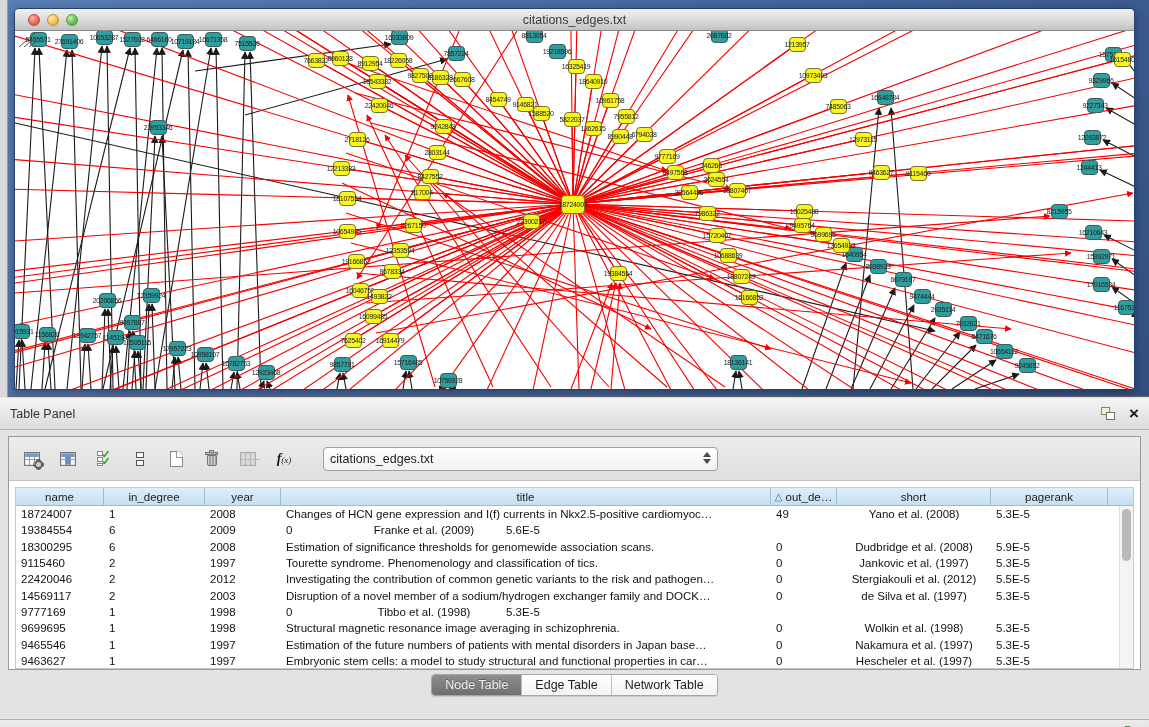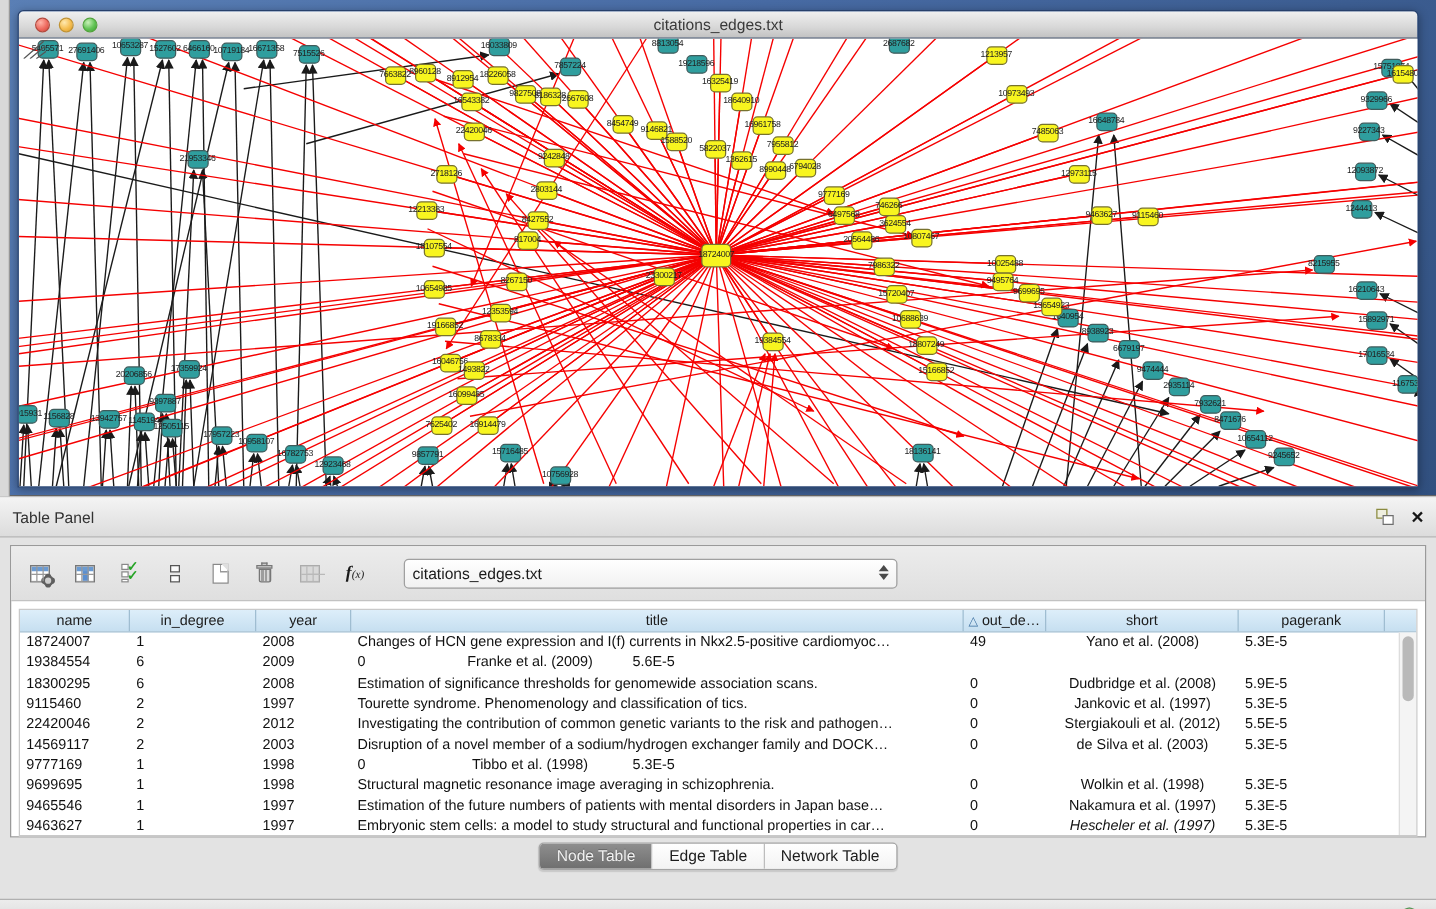--- a/index.html
+++ b/index.html
@@ -851,21 +851,21 @@
               <div class="td" style="width: 66px;">0</div>
               <div class="td center" style="width: 154px;">Stergiakouli et al. (2012)</div>
               <div class="td" style="width: 117px;">5.5E-5</div>
             </div>
             <div class="trow">
               <div class="td" style="width: 88px;">14569117</div>
               <div class="td" style="width: 101px;">2</div>
               <div class="td" style="width: 76px;">2003</div>
               <div class="td" style="width: 490px;">Disruption of a novel member of a sodium/hydrogen exchanger family and DOCK…</div>
               <div class="td" style="width: 66px;">0</div>
-              <div class="td center" style="width: 154px;">de Silva et al. (2003)</div>
+              <div class="td center" style="width: 154px;">de Silva et al. (1997)</div>
               <div class="td" style="width: 117px;">5.3E-5</div>
             </div>
             <div class="trow">
               <div class="td" style="width: 88px;">9777169</div>
               <div class="td" style="width: 101px;">1</div>
               <div class="td" style="width: 76px;">1998</div>
               <div class="td" style="width: 66px;">0</div>
               <div class="td center" style="width: 154px;">Tibbo et al. (1998)</div>
               <div class="td" style="width: 117px;">5.3E-5</div>
             </div>
@@ -886,21 +886,21 @@
               <div class="td" style="width: 66px;">0</div>
               <div class="td center" style="width: 154px;">Nakamura et al. (1997)</div>
               <div class="td" style="width: 117px;">5.3E-5</div>
             </div>
             <div class="trow">
               <div class="td" style="width: 88px;">9463627</div>
               <div class="td" style="width: 101px;">1</div>
               <div class="td" style="width: 76px;">1997</div>
               <div class="td" style="width: 490px;">Embryonic stem cells: a model to study structural and functional properties in car…</div>
               <div class="td" style="width: 66px;">0</div>
-              <div class="td center" style="width: 154px; font-style: italic;">Hescheler et al. (1997)</div>
+              <div class="td center" style="width: 154px;">Hescheler et al. (1997)</div>
               <div class="td" style="width: 117px;">5.3E-5</div>
             </div>
           </div>
         <div class="vscroll">
             <div class="vthumb"></div>
           </div>
       </div>
     </div>
 
     <div class="tabs-row">

